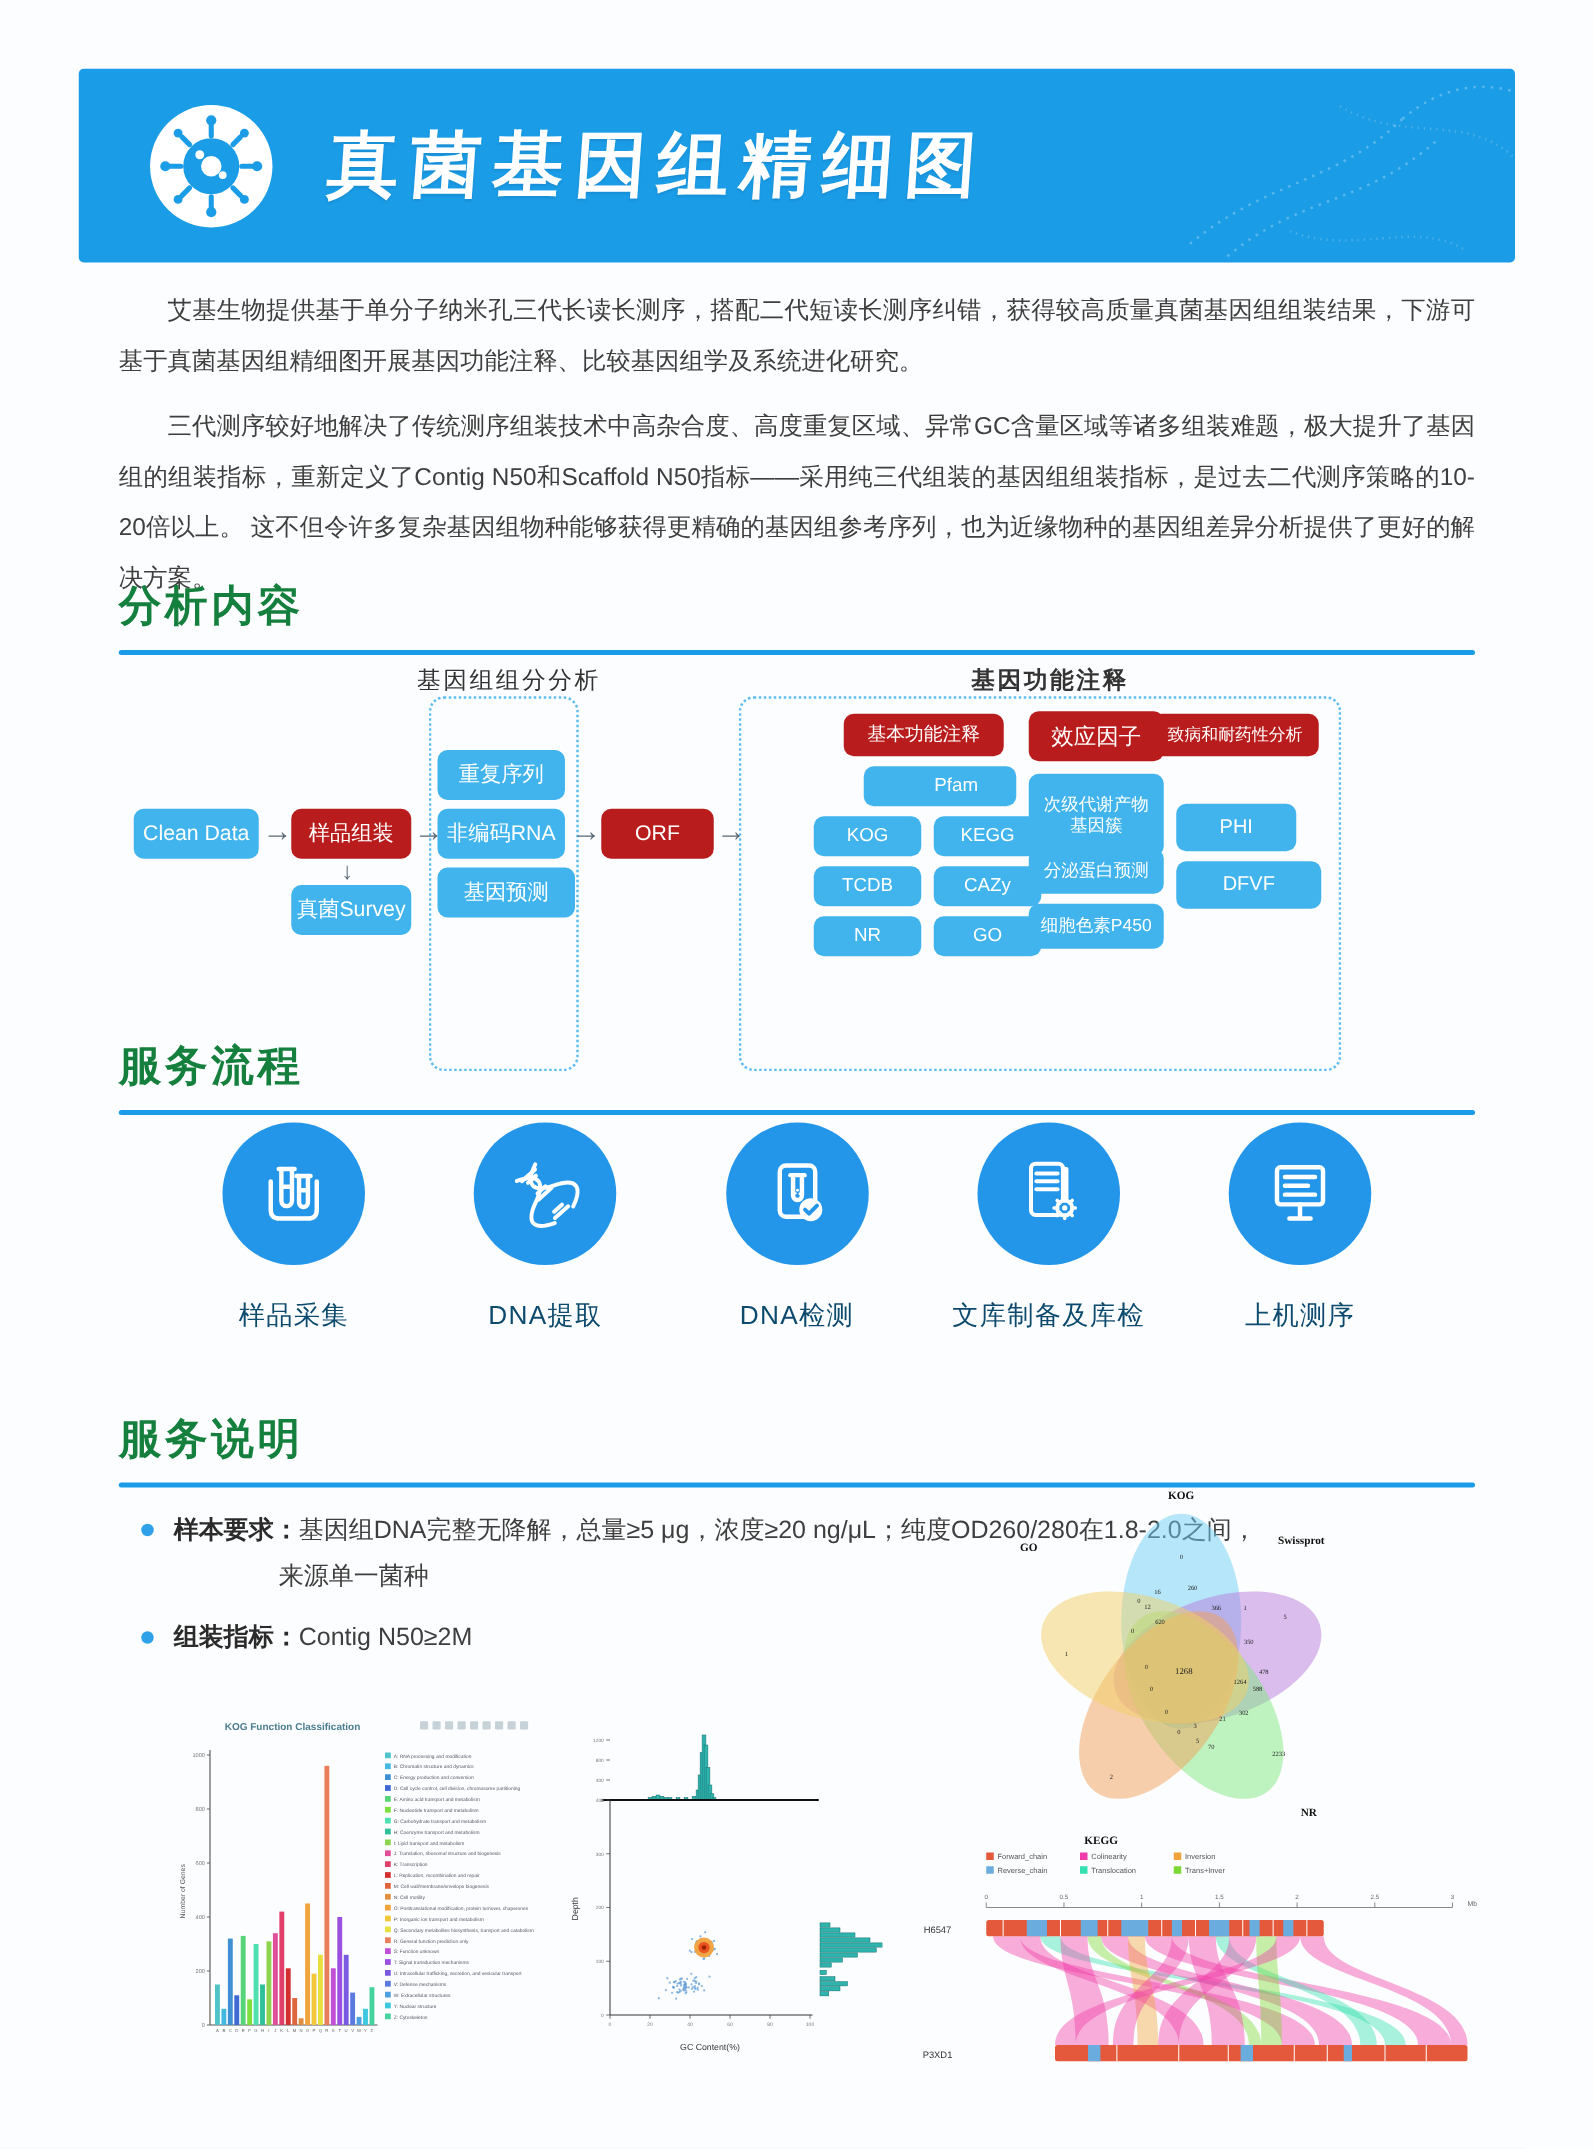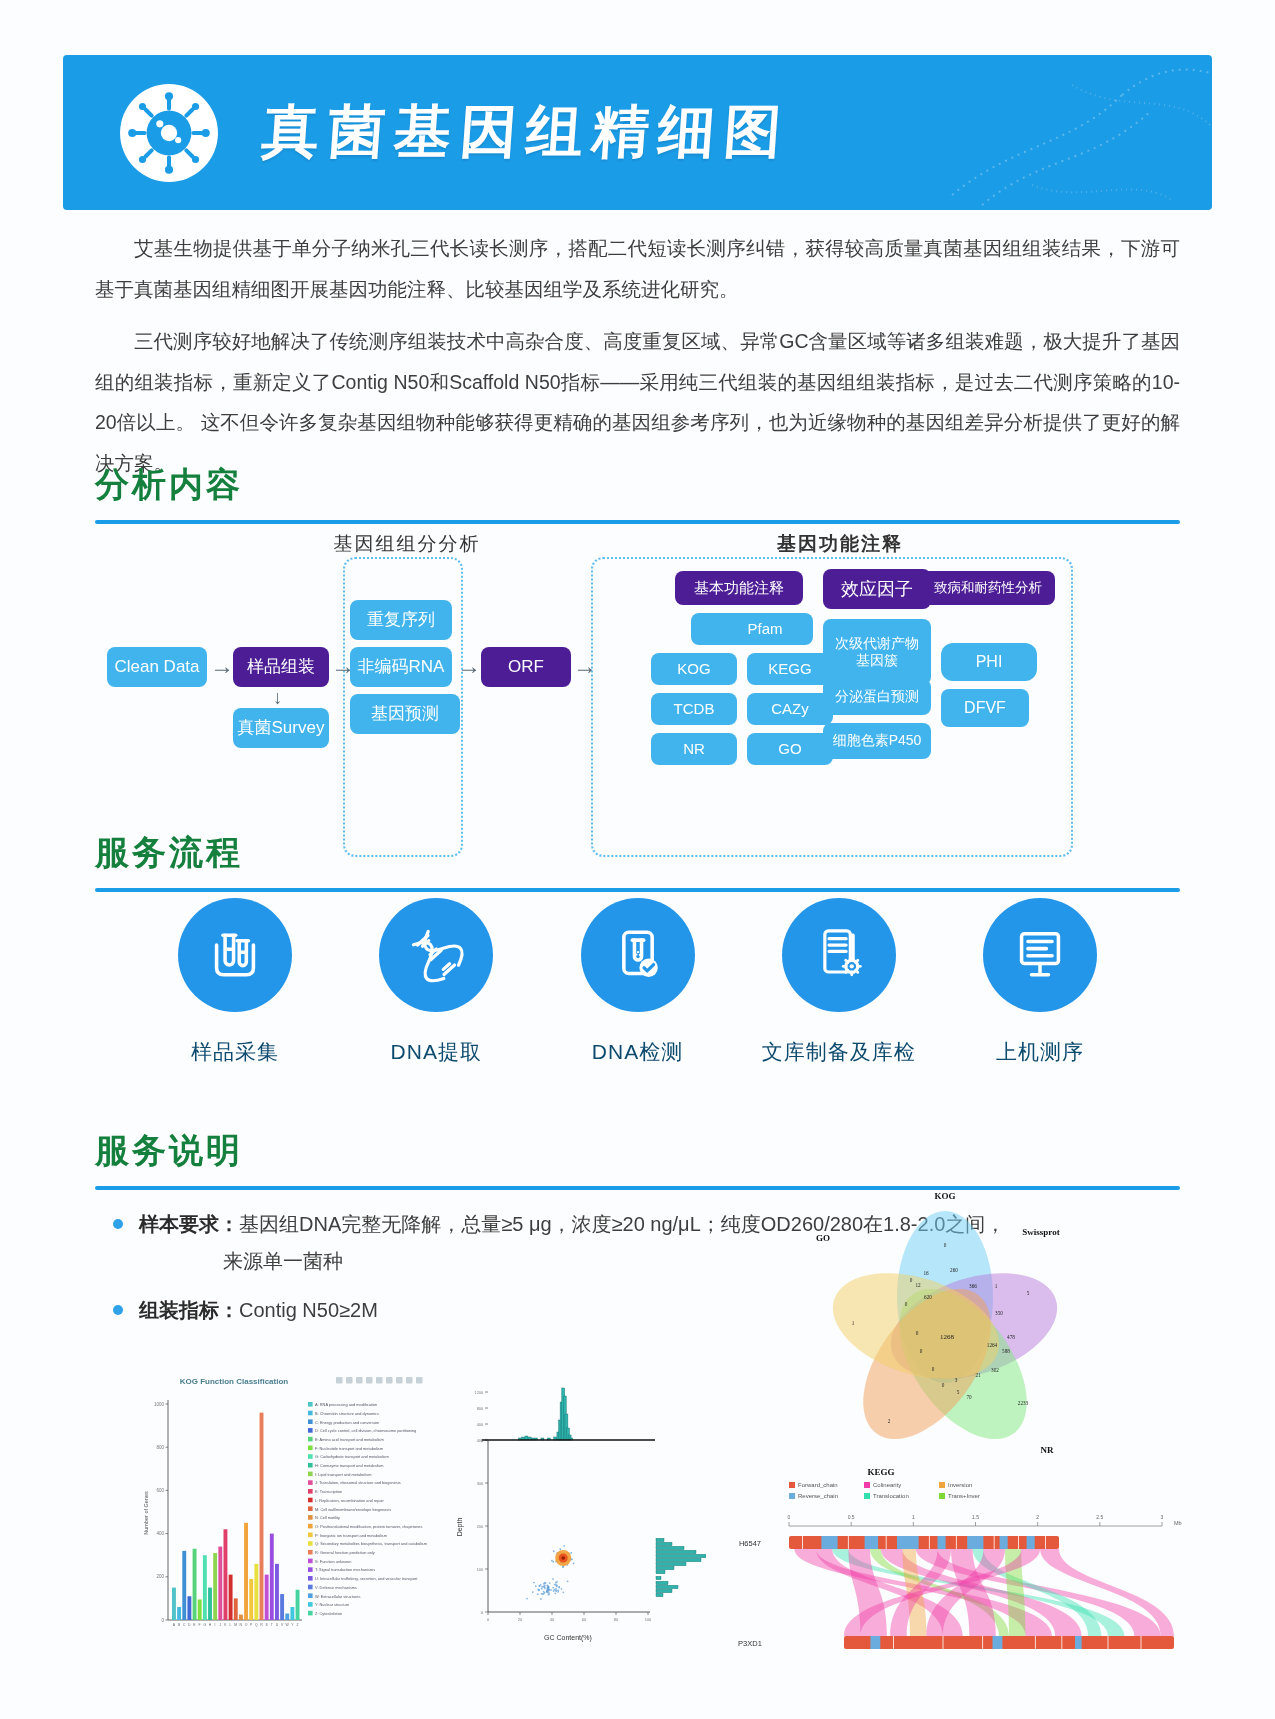--- a/index.html
+++ b/index.html
@@ -18,21 +18,21 @@
   
   .sec{position:absolute;left:95px;width:1085px;}
   .sec h2{margin:0;font-size:34px;font-weight:bold;color:#15803d;letter-spacing:3px;}
   .sec .rule{height:4px;background:#1b9ce8;border-radius:2px;margin-top:12px;}
   
   .flow{position:absolute;left:95px;top:555px;width:1085px;height:312px;font-size:17px;}
   .flow .grp-label{position:absolute;top:-24px;font-size:19px;color:#333;letter-spacing:2px;}
   .dashed{position:absolute;border:2px dotted #5ebde e;border:2px dotted #5ebdee;border-radius:12px;}
   .fl-box{position:absolute;border-radius:8px;color:#fff;display:flex;align-items:center;
           justify-content:center;text-align:center;line-height:1.25;}
-  .light{background:#41b4ed;} .dark{background:#4c1d95;}
+  .light{background:#41b4ed;} .dark{background:#b91c1c;}
   .arrow{position:absolute;color:#5a6b76;font-size:24px;line-height:1;font-weight:bold;}
   
   .steps{position:absolute;left:150px;top:898px;width:975px;display:flex;justify-content:space-between;}
   .step{display:flex;flex-direction:column;align-items:center;width:170px;}
   .step .circ{width:114px;height:114px;border-radius:50%;background:#2496ea;display:flex;
               align-items:center;justify-content:center;}
   .step .circ svg{width:68px;height:68px;}
   .step .lbl{margin-top:26px;font-size:21px;color:#0c4a6e;letter-spacing:1px;white-space:nowrap;}
   
   .notes{position:absolute;left:113px;top:1205px;width:980px;font-size:20px;color:#3e3e3e;}
@@ -129,22 +129,22 @@
     <div class="fl-box light" style="left:556px;top:178px;width:86px;height:32px;font-size:15px;">NR</div>
     <div class="fl-box light" style="left:652px;top:178px;width:86px;height:32px;font-size:15px;">GO</div>
 
     <div class="fl-box dark" style="left:728px;top:14px;width:108px;height:40px;font-size:18px;">效应因子</div>
     <div class="fl-box light" style="left:728px;top:64px;width:108px;height:66px;font-size:14px;white-space:pre-line;">次级代谢产物
 基因簇</div>
     <div class="fl-box light" style="left:728px;top:124px;width:108px;height:36px;font-size:14px;">分泌蛋白预测</div>
     <div class="fl-box light" style="left:728px;top:168px;width:108px;height:36px;font-size:14px;">细胞色素P450</div>
 
     <div class="fl-box dark" style="left:826px;top:16px;width:134px;height:34px;font-size:13.5px;">致病和耐药性分析</div>
-    <div class="fl-box light" style="left:846px;top:88px;width:96px;height:38px;font-size:16px;border-radius:12px;">PHI</div>
-    <div class="fl-box light" style="left:846px;top:134px;width:88px;height:38px;font-size:16px;">DFVF</div>
+    <div class="fl-box light" style="left:846px;top:88px;width:96px;height:38px;font-size:16px;">PHI</div>
+    <div class="fl-box light" style="left:846px;top:134px;width:116px;height:38px;font-size:16px;">DFVF</div>
   </div>
 
   <div class="sec" style="top:830px;">
     <h2>服务流程</h2>
     <div class="rule"></div>
   </div>
 
   <div class="steps">
     <div class="step">
       <div class="circ">

